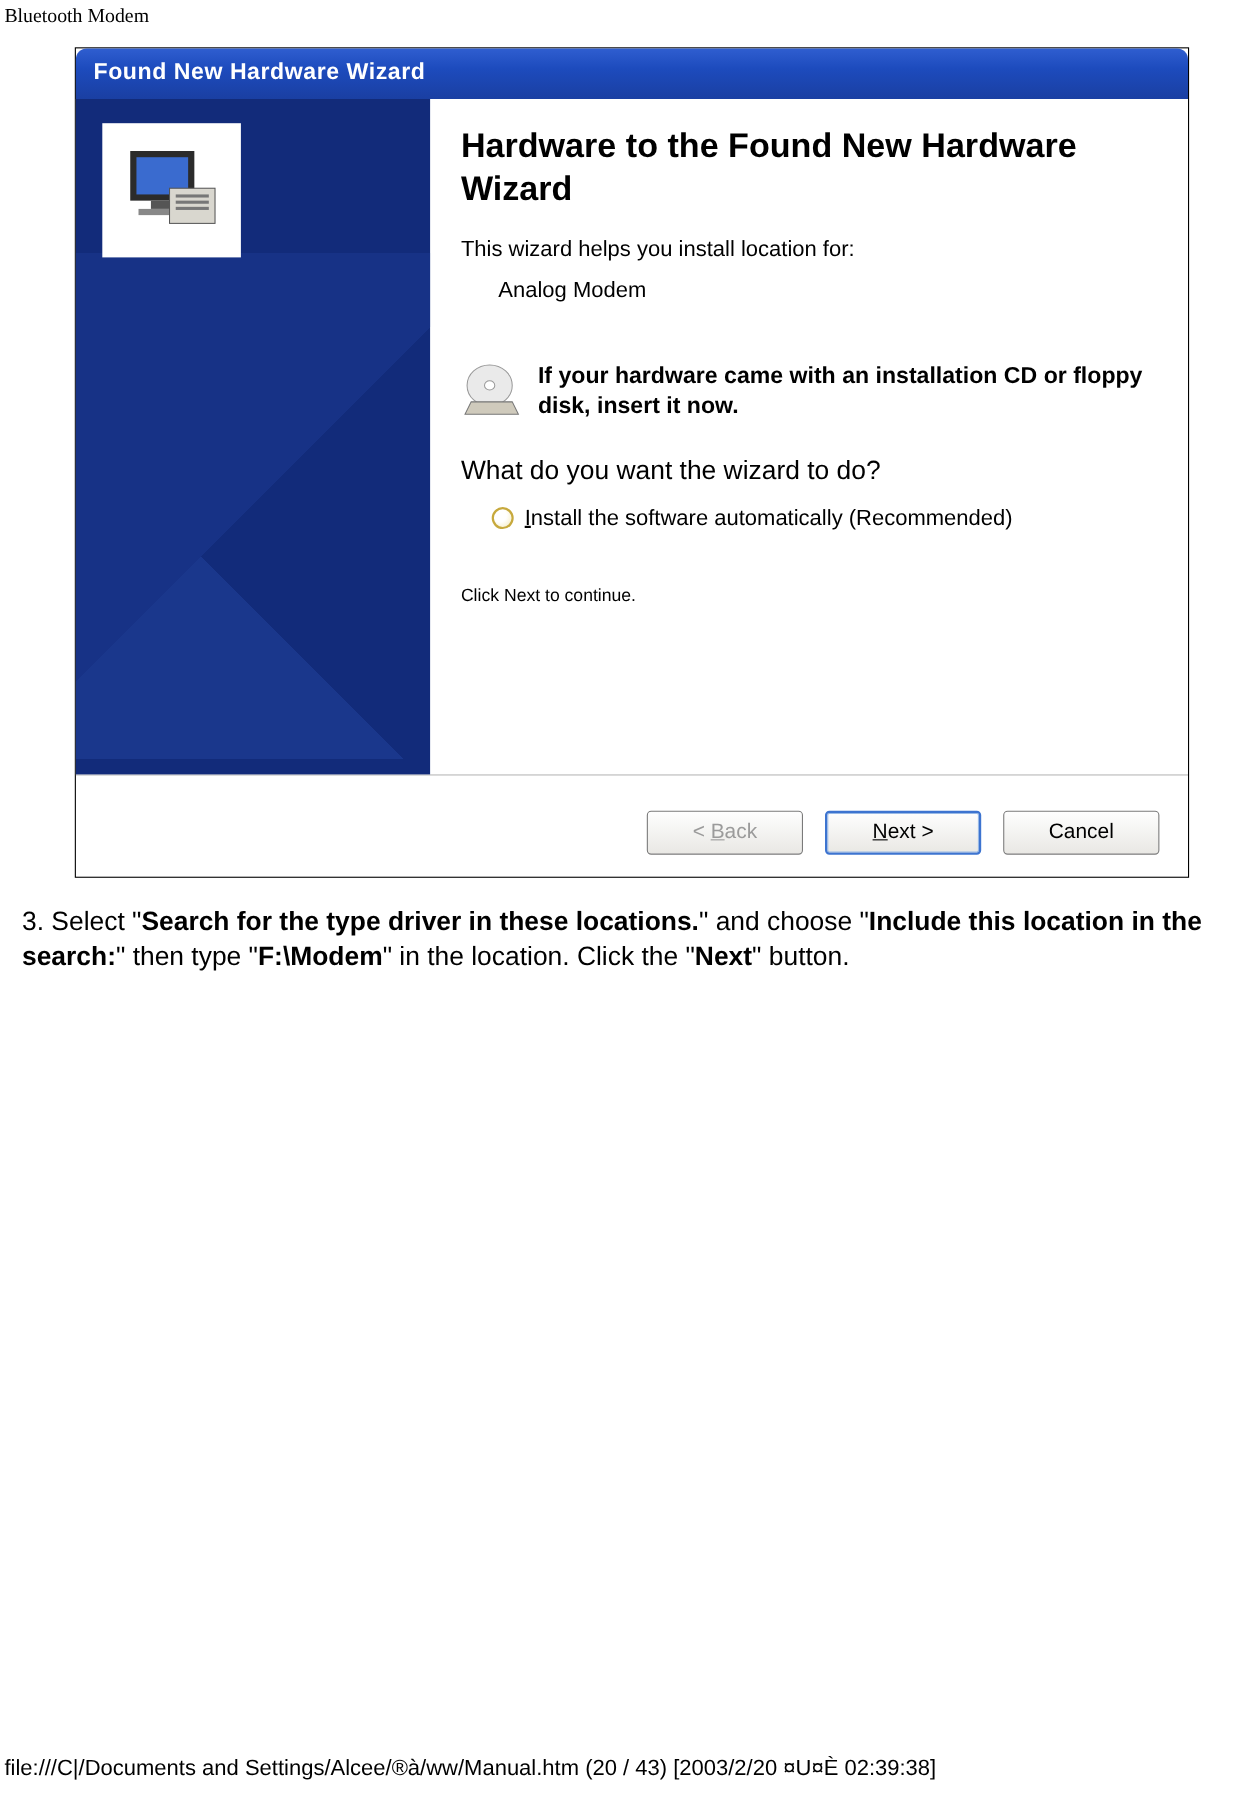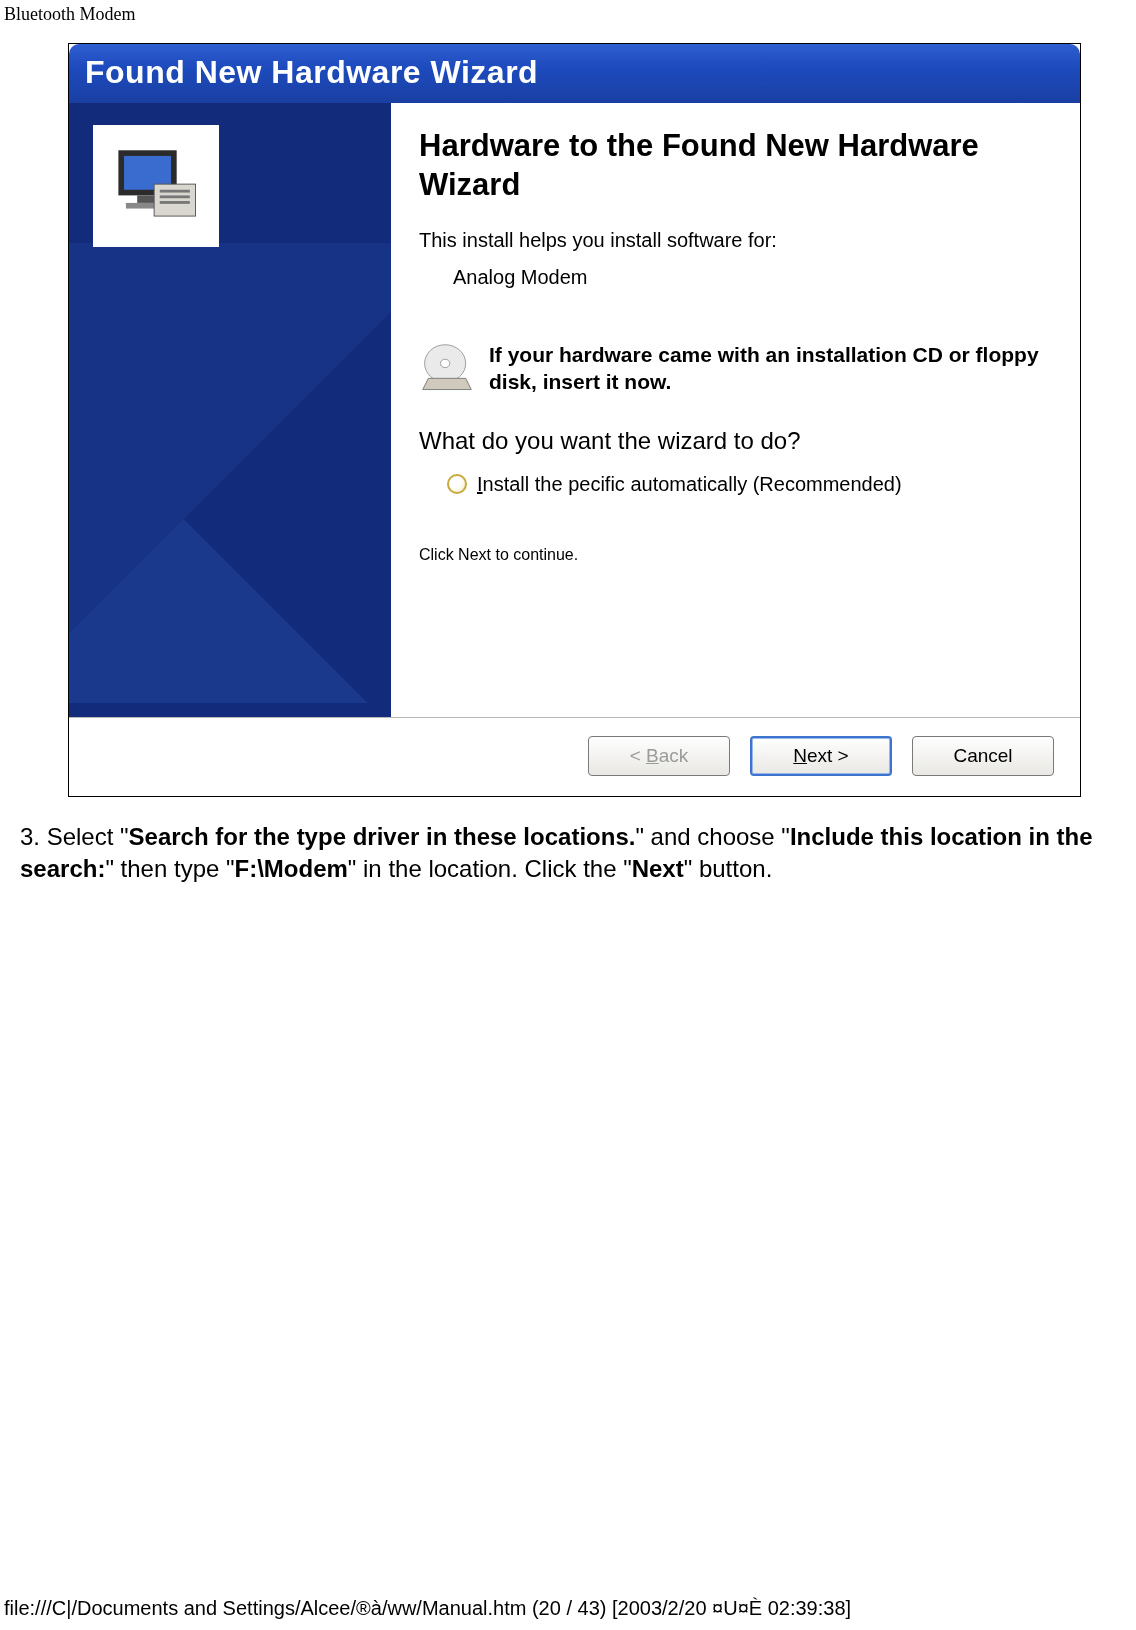--- a/index.html
+++ b/index.html
@@ -18,21 +18,21 @@
     width: 1013px;
     box-sizing: border-box;
     background: #fff;
     border: 1px solid #000;
   }
   .titlebar {
     background: linear-gradient(to bottom, #2f5ed0 0%, #1d4bbd 40%, #1a3fa2 100%);
     color: #fff;
     font-family: "Trebuchet MS", Tahoma, sans-serif;
     font-weight: bold;
-    font-size: 32px;
+    font-size: 21px;
     padding: 10px 16px 12px 16px;
     border-radius: 10px 10px 0 0;
     letter-spacing: 0.5px;
   }
   .wizard-body {
     display: flex;
     background: #fff;
   }
   .side-panel {
     width: 322px;
@@ -89,21 +89,21 @@
     box-sizing: border-box;
   }
   .radio.unchecked { border-color: #c7a93d; background: radial-gradient(circle at 35% 35%, #fff 0 40%, #f4e9b8 100%);}
   .radio.checked { border-color: #5e9e4f; }
   .radio.checked::after {
     content:""; width:9px; height:9px; border-radius:50%; background:#2e8b2e;
   }
   .continue-text { font-size: 16px; }
   .button-bar {
     border-top: 1px solid #b8b8b8;
-    padding: 18px 26px 20px 0;
+    padding: 32px 26px 20px 0;
     display: flex;
     justify-content: flex-end;
     gap: 20px;
     font-family: Tahoma, Arial, sans-serif;
   }
   .btn {
     min-width: 142px;
     height: 40px;
     font-size: 19px;
     border: 1px solid #7a7a7a;
@@ -152,40 +152,40 @@
           <rect x="48" y="48" width="44" height="34" fill="#d9d7cf" stroke="#555"></rect>
           <rect x="54" y="54" width="32" height="3" fill="#777"></rect>
           <rect x="54" y="60" width="32" height="3" fill="#777"></rect>
           <rect x="54" y="66" width="32" height="3" fill="#777"></rect>
         </svg>
       </div>
     </div>
 
     <div class="content-panel">
       <div class="welcome-title">Hardware to the Found New Hardware Wizard</div>
-      <div class="helps-text">This install helps you install software for:</div>
+      <div class="helps-text">This wizard helps you install location for:</div>
       <div class="device-name">Analog Modem</div>
 
       <div class="cd-row">
         <div class="cd-icon">
           <svg viewBox="0 0 60 60">
             <ellipse cx="28" cy="24" rx="22" ry="20" fill="#eaeaea" stroke="#999"></ellipse>
             <ellipse cx="28" cy="24" rx="5" ry="4.5" fill="#fff" stroke="#999"></ellipse>
             <path d="M10 40 L50 40 L56 52 L4 52 Z" fill="#cfcabc" stroke="#777"></path>
           </svg>
         </div>
         <div class="cd-text">If your hardware came with an installation CD or floppy disk, insert it now.</div>
       </div>
 
       <div class="question">What do you want the wizard to do?</div>
 
       <div class="radios">
         <div class="radio-row">
           <span class="radio unchecked"></span>
-          <span><span class="u">I</span><span>nstall the pecific automatically (Recommended)</span></span>
+          <span><span class="u">I</span><span>nstall the software automatically (Recommended)</span></span>
         </div>
       </div>
 
       <div class="continue-text">Click Next to continue.</div>
     </div>
   </div>
 
   <div class="button-bar">
     <div class="btn disabled">
         <span>&lt; <span class="u">B</span>ack</span>

